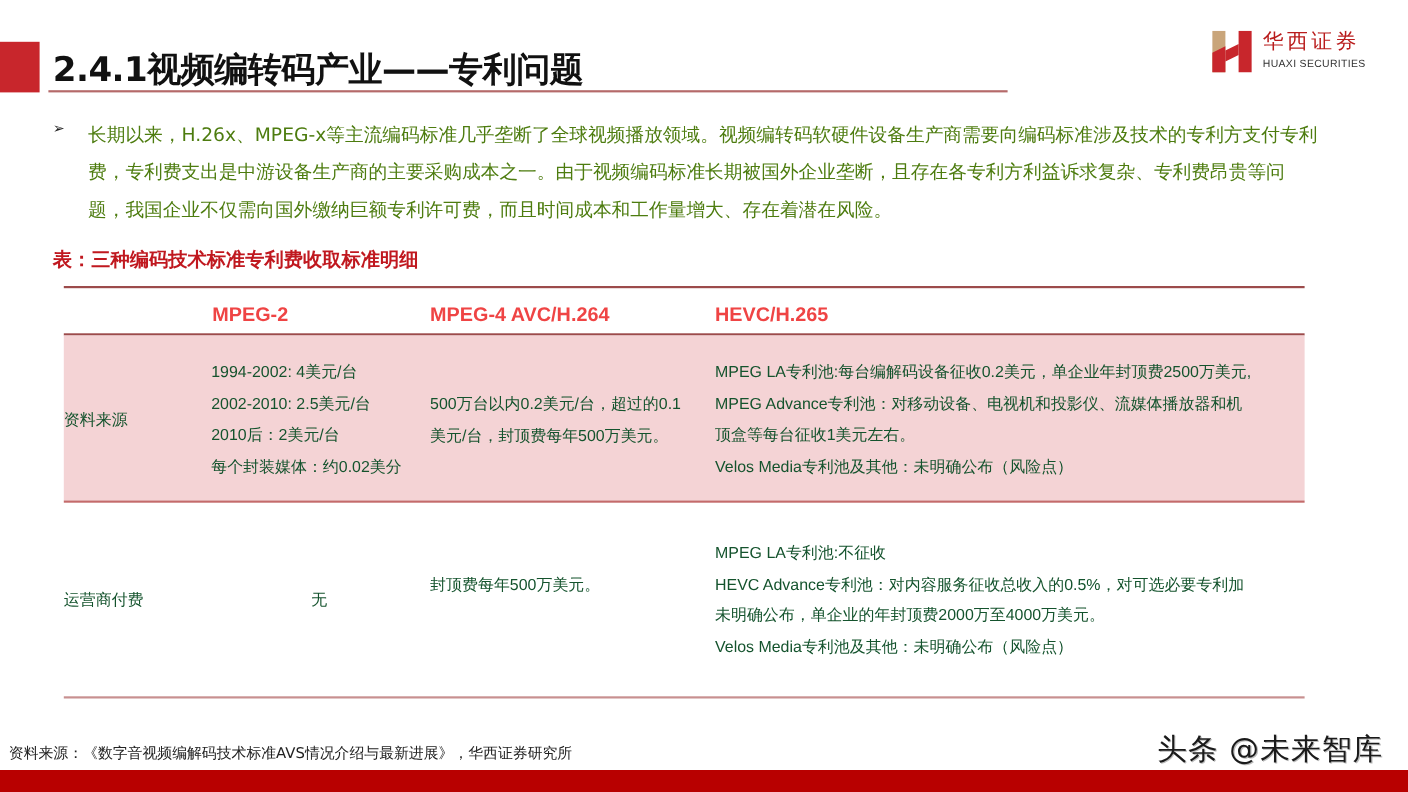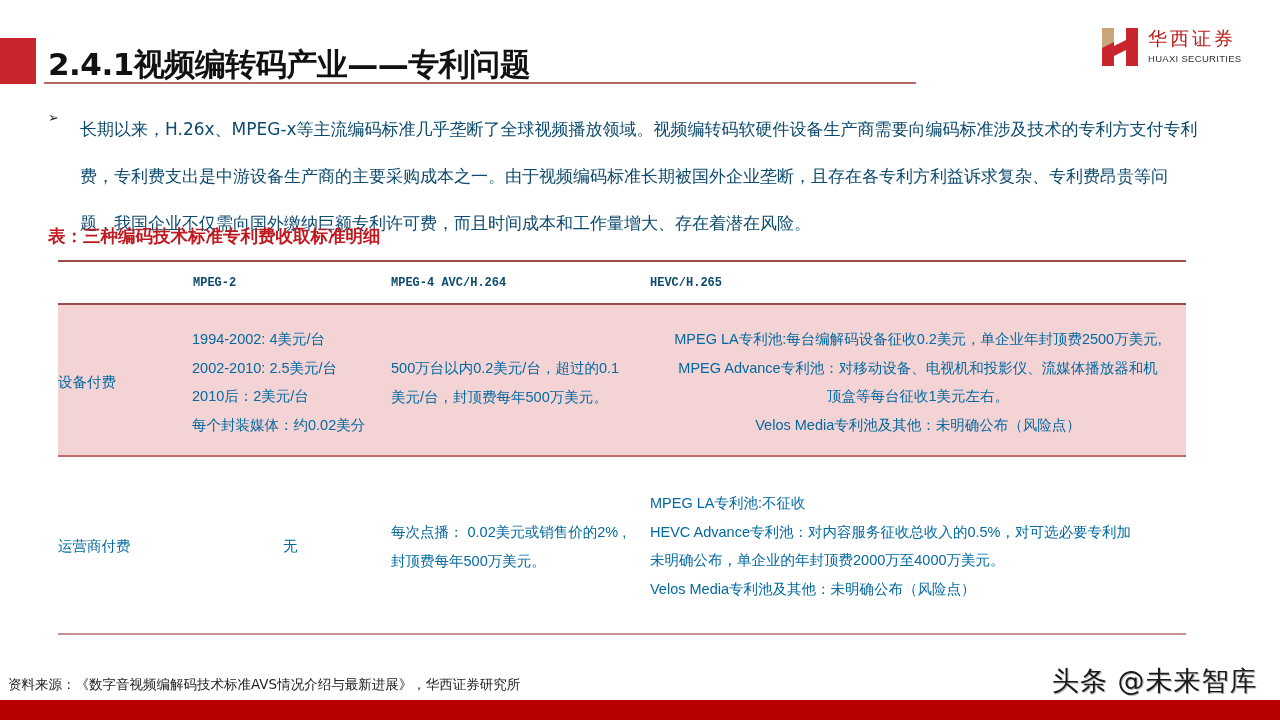--- a/index.html
+++ b/index.html
@@ -10,44 +10,44 @@
   .title-text { position: absolute; left: 48px; top: 44px; font-size: 31px; font-weight: bold; color: #111; letter-spacing: -0.5px; line-height: 40px; font-family: "DejaVu Sans", sans-serif; }
   .title-rule { position: absolute; left: 44px; top: 82px; width: 872px; height: 2px; background: #b56a6a; }
 
   .logo { position: absolute; left: 1100px; top: 26px; width: 170px; height: 44px; }
   .logo-mark { position: absolute; left: 2px; top: 2px; width: 36px; height: 38px; }
   .logo-cn { position: absolute; left: 48px; top: 0px; font-size: 19px; font-weight: normal; color: #b91c1c; letter-spacing: 3px; font-family: "DejaVu Serif", serif; line-height: 24px; text-align: center; }
   .logo-en { position: absolute; left: 48px; top: 27px; font-size: 9.5px; color: #333; letter-spacing: 0.3px; font-family: "Liberation Sans", sans-serif; }
 
   .bullet-para { position: absolute; left: 48px; top: 106px; width: 1150px; }
   .bullet-arrow { position: absolute; left: 0; top: 4px; font-size: 13px; color: #222; }
-  .para-text { position: absolute; left: 32px; top: 0; width: 1120px; font-size: 17px; line-height: 47px; color: #0c4a6e; }
+  .para-text { position: absolute; left: 32px; top: 0; width: 1120px; font-size: 17px; line-height: 34px; color: #4d7c0f; }
 
   .table-caption { position: absolute; left: 48px; top: 224px; font-size: 17.5px; font-weight: bold; color: #c0181f; }
 
   .tbl { position: absolute; left: 58px; top: 260px; width: 1128px; }
   .rule { position: absolute; left: 0; width: 1128px; height: 1.5px; background: #9c4b4b; }
   .rule.r0 { top: 0; }
   .rule.r1 { top: 43px; }
   .rule.r2 { top: 195px; background: #c46b6b; height: 2px; }
   .rule.r3 { top: 373px; background: #c89090; }
 
-  .hdr { position: absolute; top: 16px; font-size: 12px; font-weight: bold; color: #0c4a6e; font-family: Liberation Mono, monospace; }
+  .hdr { position: absolute; top: 16px; font-size: 18px; font-weight: bold; color: #ef4444; font-family: Liberation Sans, sans-serif; }
   .hdr.c1 { left: 135px; }
   .hdr.c2 { left: 333px; }
   .hdr.c3 { left: 592px; }
 
   .row-bg { position: absolute; left: 0; top: 45px; width: 1128px; height: 150px; background: #f4d3d5; }
 
-  .cell { position: absolute; font-size: 14.5px; line-height: 28.5px; color: #0369a1; white-space: nowrap; font-family: "Liberation Sans", "DejaVu Sans", sans-serif; }
+  .cell { position: absolute; font-size: 14.5px; line-height: 28.5px; color: #14532d; white-space: nowrap; font-family: "Liberation Sans", "DejaVu Sans", sans-serif; }
   .rowlabel { left: 0; }
   .r1-label { top: 108px; }
   .r1-c1 { left: 134px; top: 65px; }
   .r1-c2 { left: 333px; top: 94px; }
-  .r1-c3 { left: 592px; top: 65px; width: 536px; overflow: hidden; text-align: center; }
+  .r1-c3 { left: 592px; top: 65px; width: 536px; overflow: hidden; }
 
   .r2-label { top: 272px; }
   .r2-c1 { left: 225px; top: 272px; }
   .r2-c2 { left: 333px; top: 258px; }
   .r2-c3 { left: 592px; top: 229px; width: 536px; overflow: hidden; }
 
   .source { position: absolute; left: 8px; top: 676px; font-size: 13.5px; color: #222; }
   .watermark { position: absolute; left: 1025px; top: 663px; font-size: 27px; color: #1a1a1a; text-shadow: 1px 1px 0 #bbb; letter-spacing: 1px; margin-left: 27px; }
   .footer-bar { position: absolute; left: 0; top: 700px; width: 1280px; height: 20px; background: #b80000; }
 </style>
@@ -78,21 +78,21 @@
 
 <div class="tbl">
   <div class="rule r0"></div>
   <div class="hdr c1">MPEG-2</div>
   <div class="hdr c2">MPEG-4 AVC/H.264</div>
   <div class="hdr c3">HEVC/H.265</div>
   <div class="rule r1"></div>
 
   <div class="row-bg"></div>
 
-  <div class="cell rowlabel r1-label">设备付费</div>
+  <div class="cell rowlabel r1-label">资料来源</div>
   <div class="cell r1-c1">
     <div>1994-2002: 4美元/台</div>
     <div>2002-2010: 2.5美元/台</div>
     <div>2010后：2美元/台</div>
     <div>每个封装媒体：约0.02美分</div>
   </div>
   <div class="cell r1-c2">
     <div>500万台以内0.2美元/台，超过的0.1</div>
     <div>美元/台，封顶费每年500万美元。</div>
   </div>
@@ -100,21 +100,20 @@
     <div>MPEG LA专利池:每台编解码设备征收0.2美元，单企业年封顶费2500万美元,</div>
     <div>MPEG Advance专利池：对移动设备、电视机和投影仪、流媒体播放器和机</div>
     <div>顶盒等每台征收1美元左右。</div>
     <div>Velos Media专利池及其他：未明确公布（风险点）</div>
   </div>
   <div class="rule r2"></div>
 
   <div class="cell rowlabel r2-label">运营商付费</div>
   <div class="cell r2-c1">无</div>
   <div class="cell r2-c2">
-    <div>每次点播： 0.02美元或销售价的2% ,</div>
     <div>封顶费每年500万美元。</div>
   </div>
   <div class="cell r2-c3">
     <div>MPEG LA专利池:不征收</div>
     <div>HEVC Advance专利池：对内容服务征收总收入的0.5%，对可选必要专利加</div>
     <div>未明确公布，单企业的年封顶费2000万至4000万美元。</div>
     <div>Velos Media专利池及其他：未明确公布（风险点）</div>
   </div>
   <div class="rule r3"></div>
 </div>

